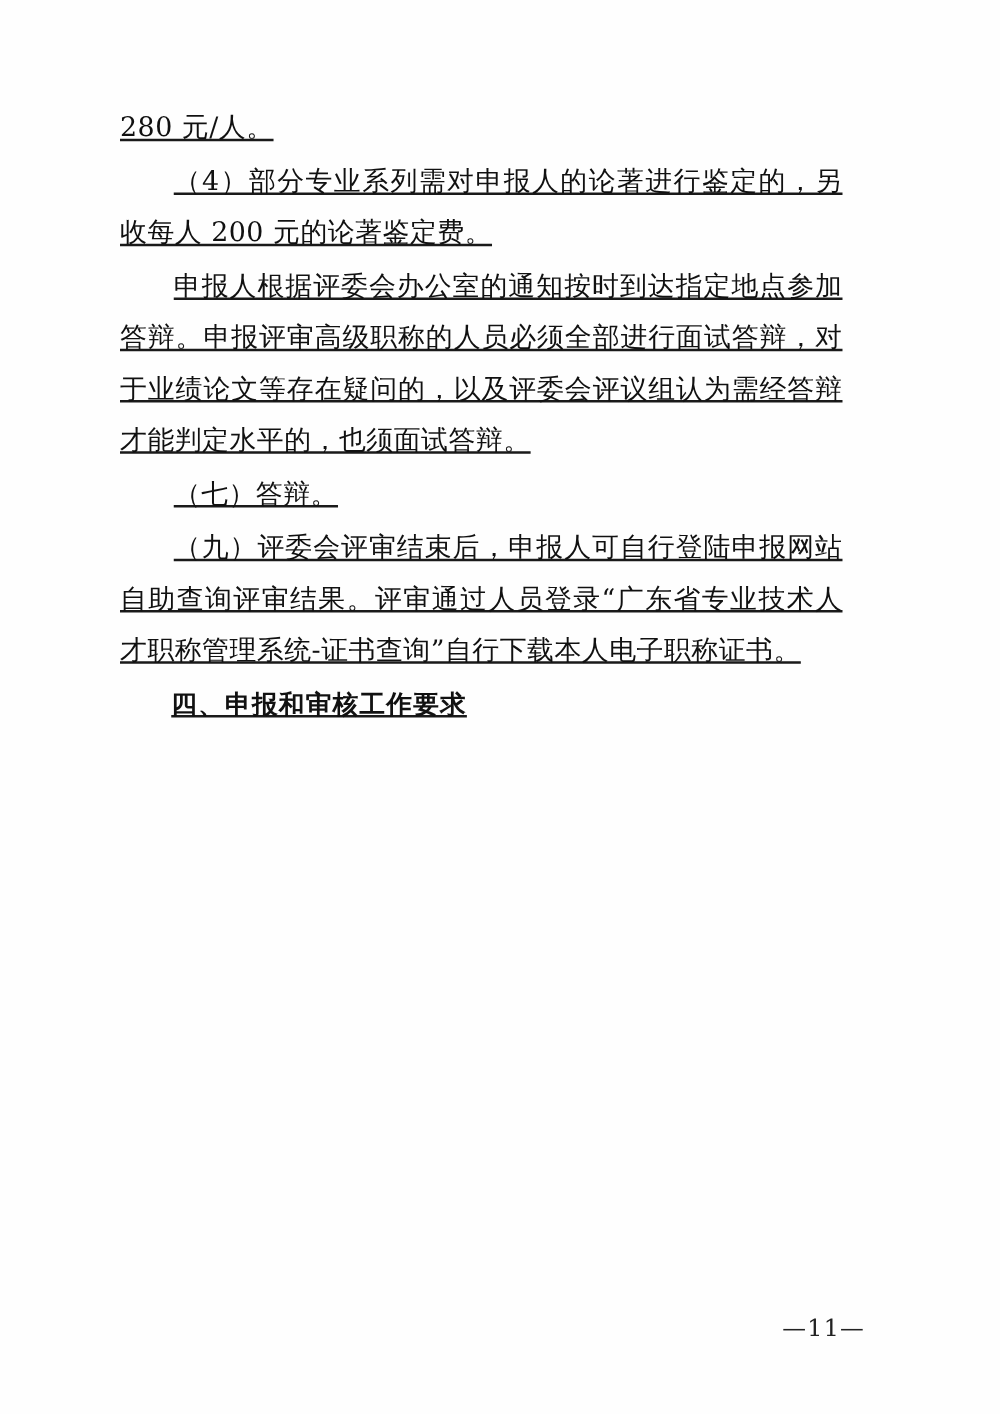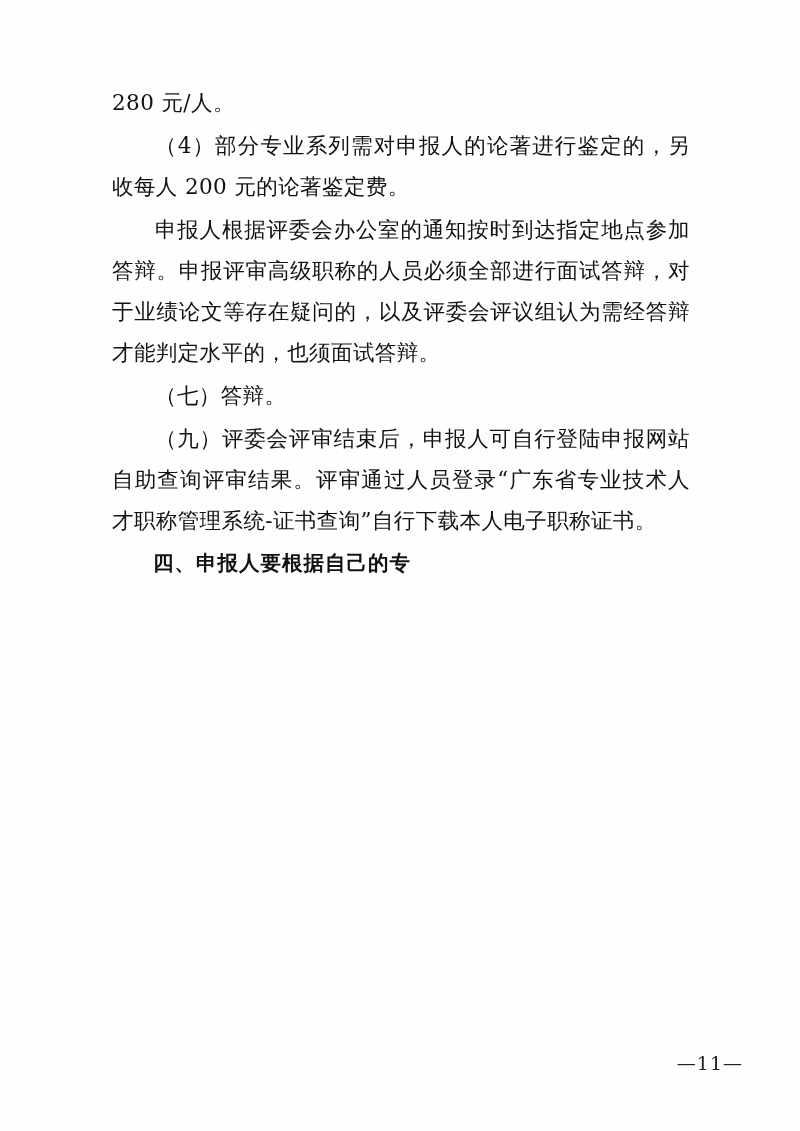--- a/index.html
+++ b/index.html
@@ -17,23 +17,24 @@
   }
   .page {
     position: absolute;
     left: 0; top: 0;
     width: 800px;
     height: 1131px;
     background: #fefefe;
   }
   .content {
     position: absolute;
-    left: 112px;
+    left: 96px;
     top: 82px;
     width: 578px;
+    text-decoration: underline;
   }
   p.para {
     margin: 0 0 2px 0;
     font-size: 21.5px;
     line-height: 41px;
     text-align: justify;
     text-justify: inter-ideograph;
     letter-spacing: 0.4px;
     color: #111;
   }
@@ -46,34 +47,34 @@
     font-family: "DejaVu Sans", "Liberation Sans", sans-serif;
     font-size: 20.5px;
     letter-spacing: 1px;
   }
   .footer {
     position: absolute;
     left: 0;
     top: 1052px;
     width: 800px;
     text-align: right;
-    padding-right: 57px;
+    padding-right: 108px;
     box-sizing: border-box;
     font-size: 19px;
     font-family: "DejaVu Serif", "Liberation Serif", serif;
     color: #222;
     letter-spacing: 1px;
   }
 </style>
 </head>
 <body>
 
 <div class="page">
   <div class="content">
     <p class="para">280 元/人。</p>
     <p class="para indent">（4）部分专业系列需对申报人的论著进行鉴定的，另收每人 200 元的论著鉴定费。</p>
     <p class="para indent">申报人根据评委会办公室的通知按时到达指定地点参加答辩。申报评审高级职称的人员必须全部进行面试答辩，对于业绩论文等存在疑问的，以及评委会评议组认为需经答辩才能判定水平的，也须面试答辩。</p>
     <p class="para indent">（七）答辩。</p>
     <p class="para indent">（九）评委会评审结束后，申报人可自行登陆申报网站自助查询评审结果。评审通过人员登录“广东省专业技术人才职称管理系统-证书查询”自行下载本人电子职称证书。</p>
-    <p class="para heading">四、申报人要根据自己的专</p>
+    <p class="para heading">四、申报和审核工作要求</p>
   </div>
   <div class="footer">—11—</div>
 </div>
 
 </body></html>

